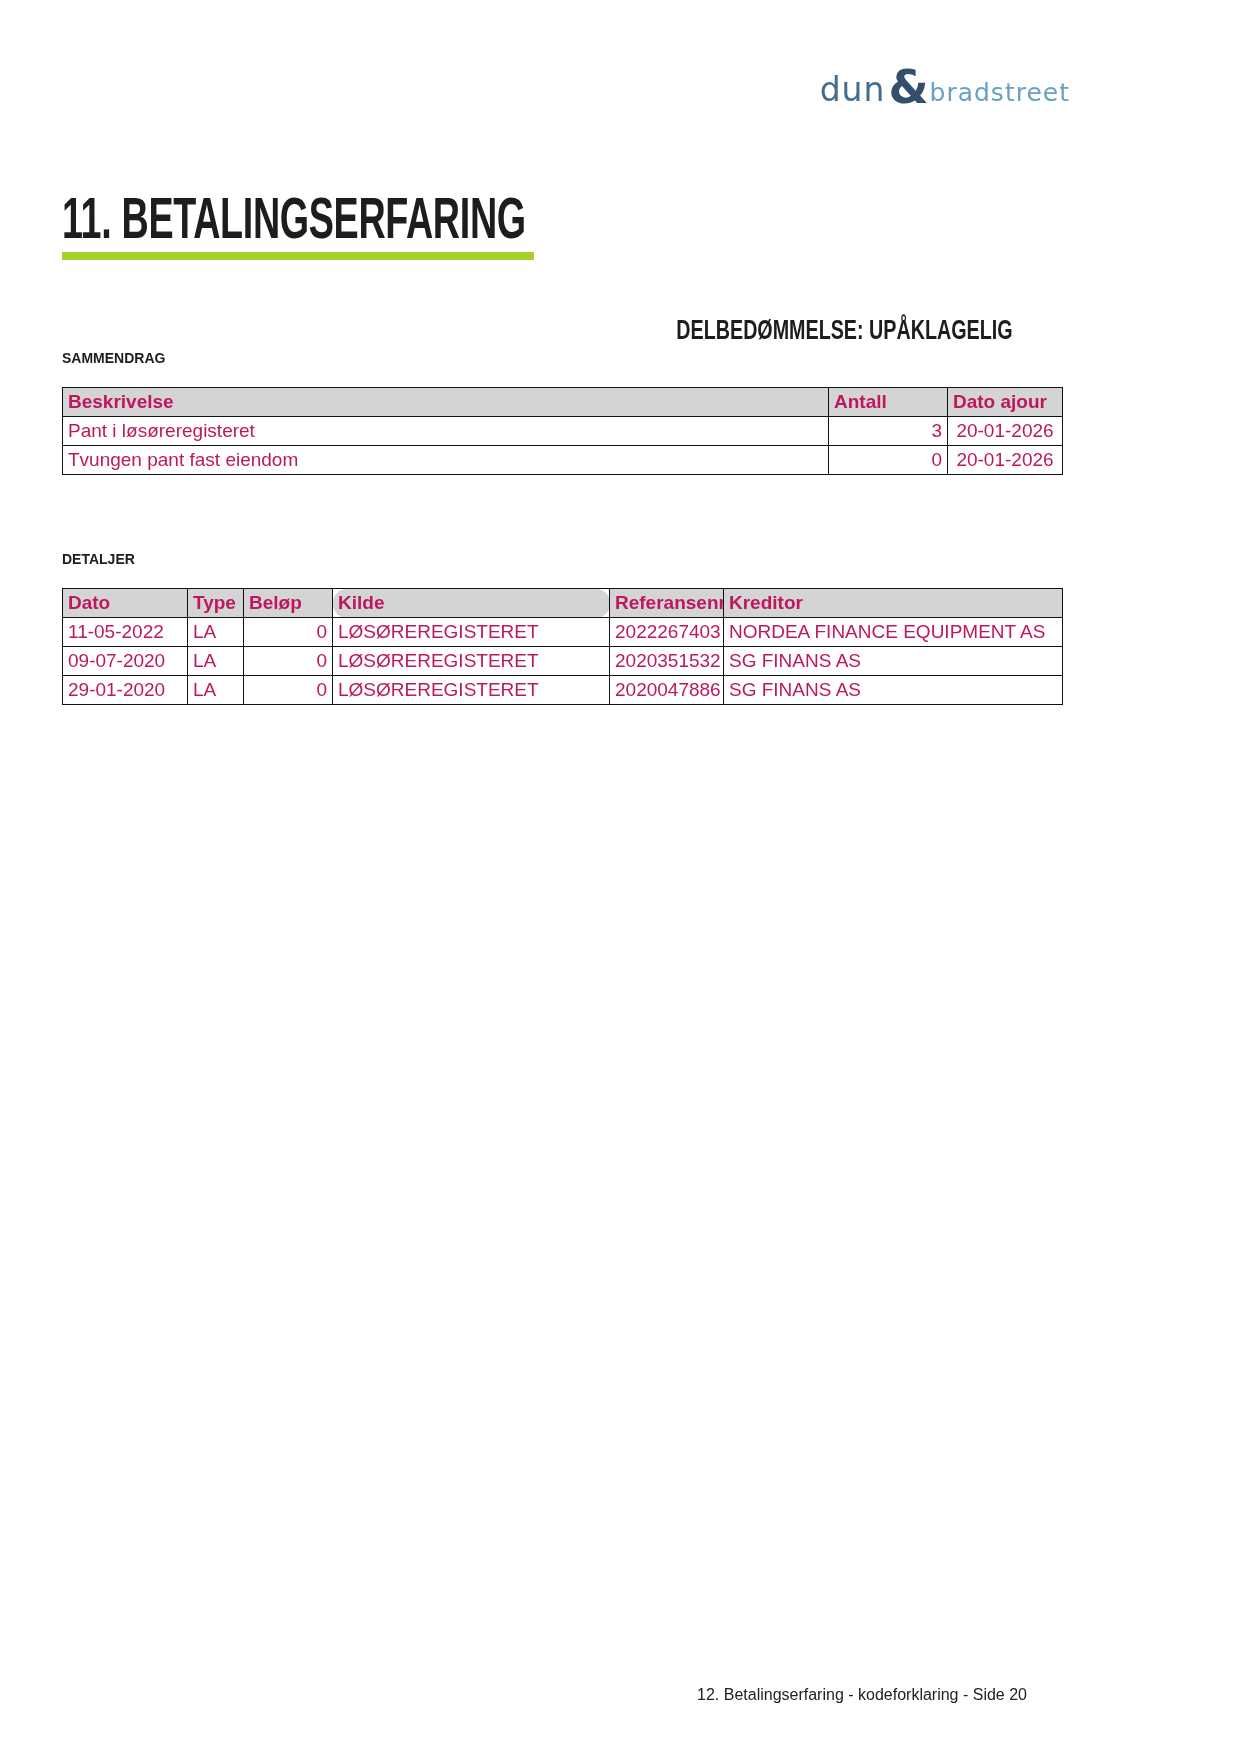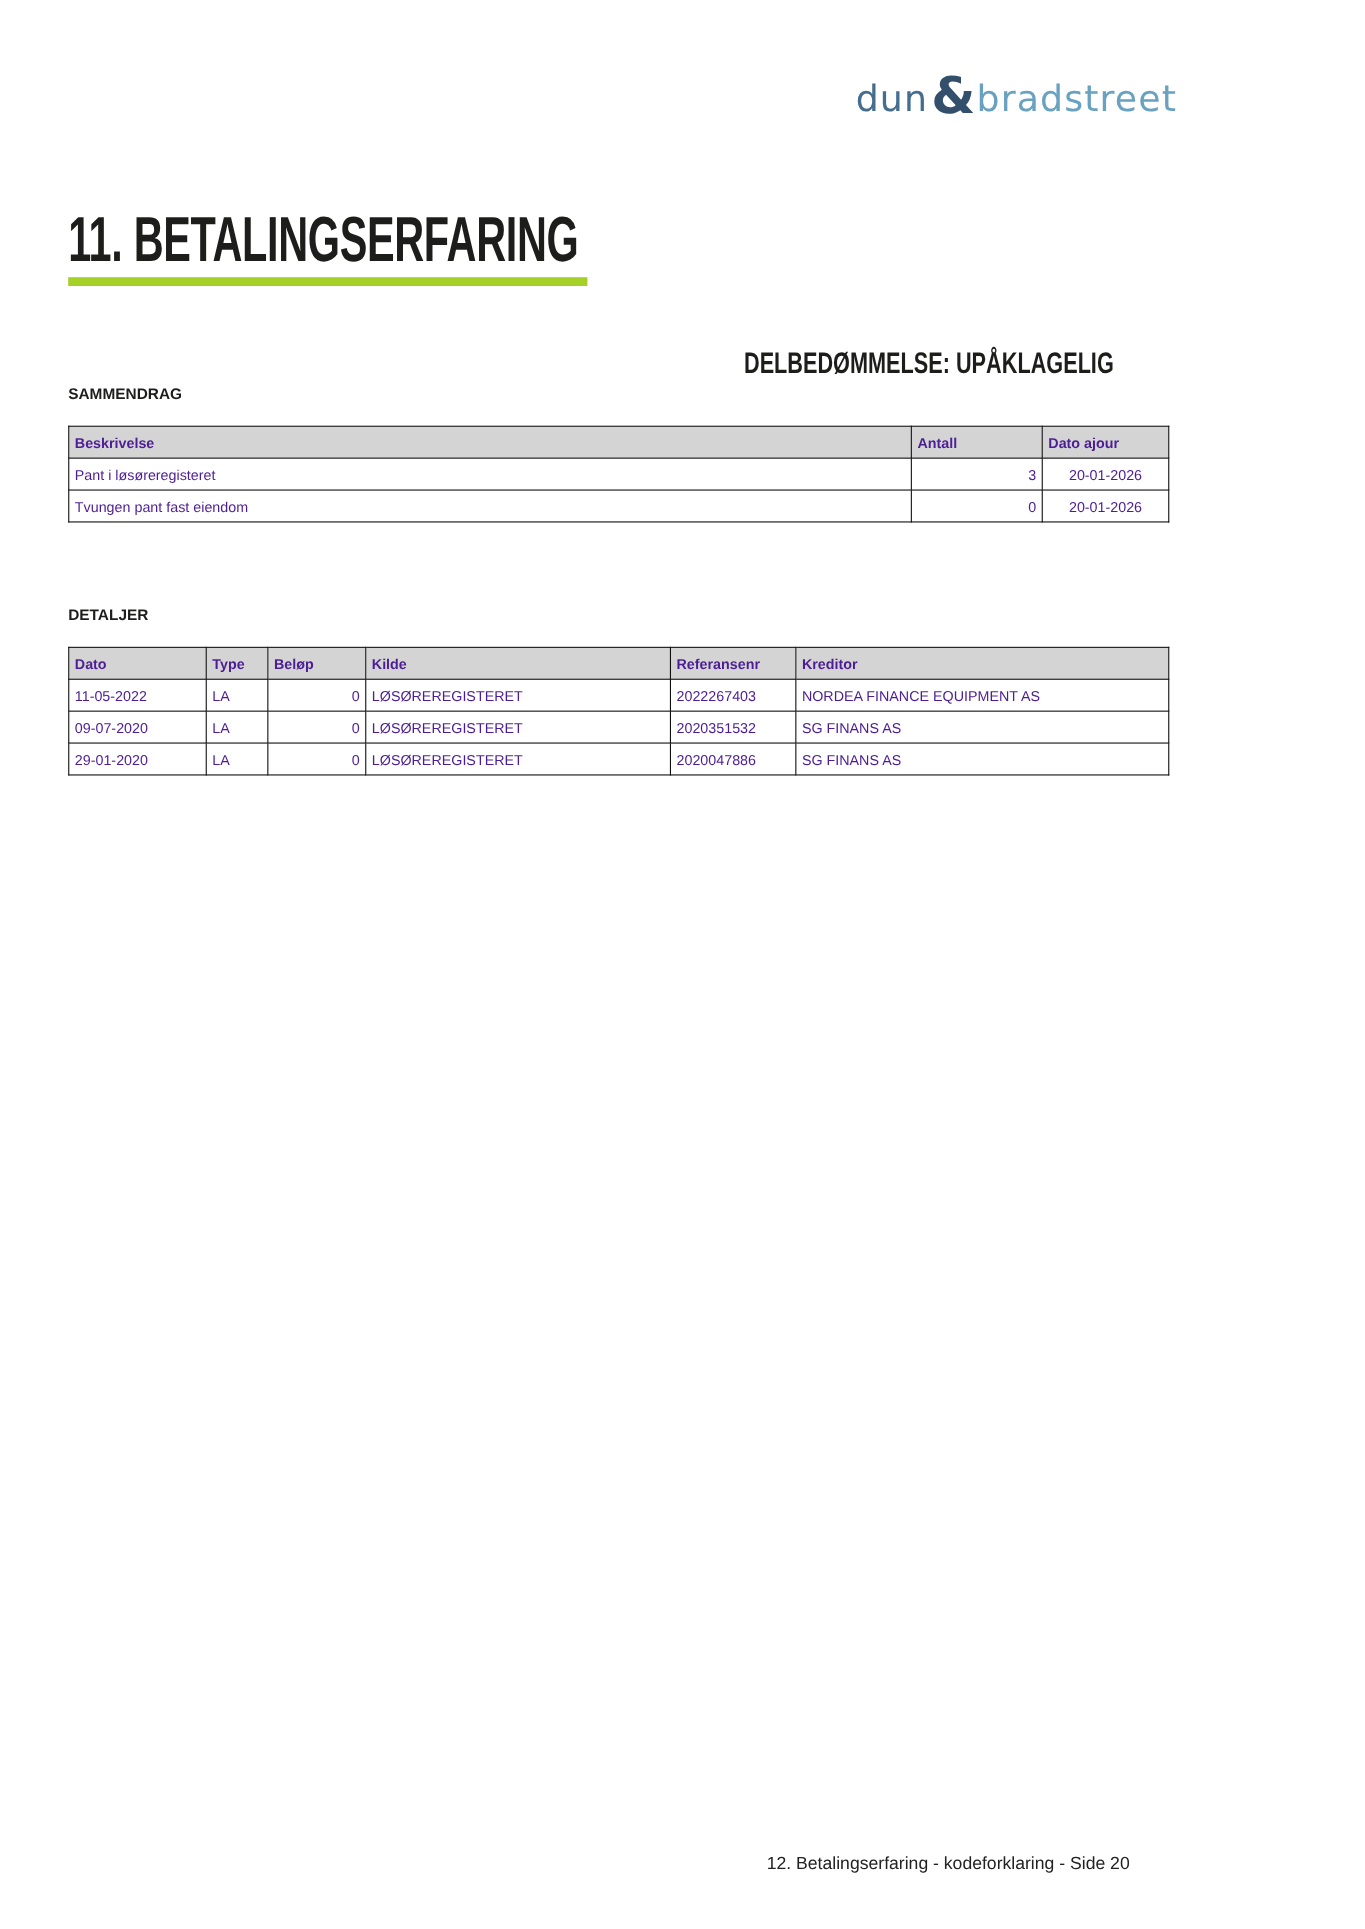--- a/index.html
+++ b/index.html
@@ -19,21 +19,21 @@
     top: 62px;
     right: 136px;
     display: flex;
     align-items: baseline;
     font-family: "DejaVu Sans", sans-serif;
     line-height: 1;
     white-space: nowrap;
   }
   .logo-dun { font-size: 33px; letter-spacing: 1px; color: #456e8e; }
   .logo-amp { font-size: 46px; font-weight: 600; color: #344f6b; margin: 0 1px 0 3px; position: relative; top: 2px; }
-  .logo-bradstreet { font-size: 33px; letter-spacing: 1px; color: #69a2c0; }
+  .logo-bradstreet { font-size: 25px; letter-spacing: 1px; color: #69a2c0; }
 
   
   .title {
     position: absolute;
     left: 62px;
     top: 189px;
     margin: 0;
     font-size: 58px;
     font-weight: 700;
     line-height: 1.0;
@@ -82,22 +82,22 @@
   }
   .section-label.summary-label { top: 351px; }
   .section-label.details-label { top: 552px; }
 
   
   .tbl {
     position: absolute;
     left: 62px;
     border-collapse: collapse;
     table-layout: fixed;
-    font-size: 13px;
-    color: #4c1d95;
+    font-size: 19px;
+    color: #be185d;
   }
   .tbl.summary-table { top: 387px; width: 1000px; }
   .tbl.details-table { top: 588px; width: 1000px; }
   .tbl th, .tbl td {
     border: 1.5px solid #111111;
     height: 28px;
     padding: 0 5px;
     overflow: hidden;
     white-space: nowrap;
     vertical-align: middle;
@@ -172,21 +172,21 @@
       <col style="width:89px">
       <col style="width:277px">
       <col style="width:114px">
       <col style="width:339px">
     </colgroup>
     <thead>
       <tr>
         <th class="al" style="background: rgb(212, 212, 212);">Dato</th>
         <th class="al" style="background: rgb(212, 212, 212);">Type</th>
         <th class="ar" style="background: rgb(212, 212, 212);">Beløp</th>
-        <th class="al" style="background: rgb(212, 212, 212);">Kilde</th>
+        <th class="al" style="background: rgb(212, 212, 212); border-radius: 14px;">Kilde</th>
         <th class="al" style="background: rgb(212, 212, 212);">Referansenr</th>
         <th class="al" style="background: rgb(212, 212, 212);">Kreditor</th>
       </tr>
     </thead>
     <tbody>
       <tr>
         <td class="al">11-05-2022</td>
         <td class="al">LA</td>
         <td class="ar">0</td>
         <td class="al">LØSØREREGISTERET</td>

